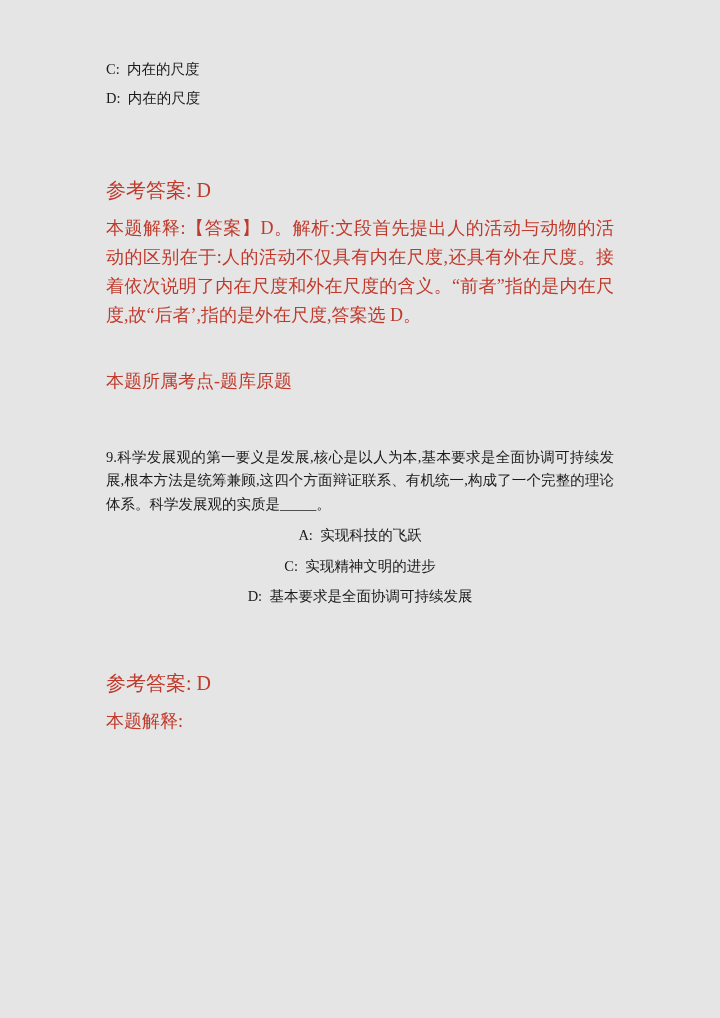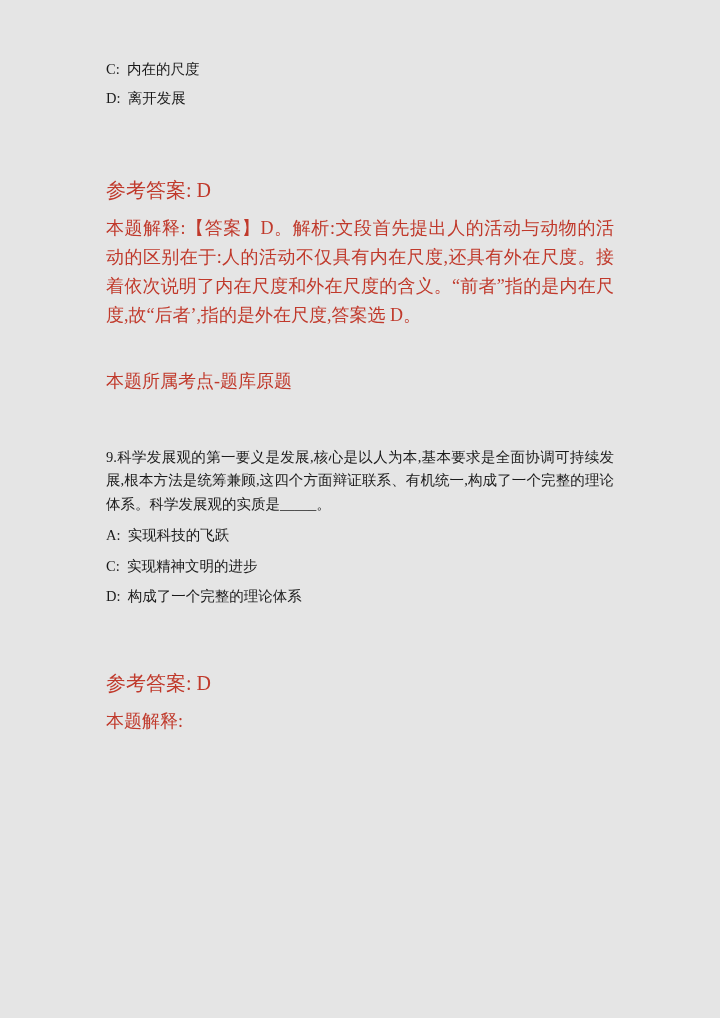--- a/index.html
+++ b/index.html
@@ -49,56 +49,57 @@
   .sp-50 { height: 50px; }
   .q-block {
     font-size: 14.5px;
     line-height: 1.62;
     color: #1a1a1a;
     text-align: justify;
     margin: 0;
   }
   .options-group {
     margin-top: 12px;
+    text-align: center;
   }
   .opt-row {
     font-size: 14.5px;
     line-height: 1.0;
     color: #1a1a1a;
     margin-bottom: 16px;
     white-space: pre;
   }
 </style>
 </head>
 <body>
 
 <div class="page">
   <div class="content">
 
     <div class="opt">C:  内在的尺度</div>
-    <div class="opt">D:  离开发展</div>
+    <div class="opt">D:  内在的尺度</div>
 
     <div class="sp-30"></div>
 
     <div class="answer-label">参考答案:  D</div>
 
     <p class="para"><span>本题解释:</span><span>【答案】D。解析:文段首先提出人的活动与动物的活动的区别在于:人的活动不仅具有内在尺度,还具有外在尺度。接着依次说明了内在尺度和外在尺度的含义。“前者”指的是内在尺度,故“后者’,指的是外在尺度,答案选 D。</span></p>
 
     <div class="sp-36"></div>
 
     <div class="para">本题所属考点-题库原题</div>
 
     <div class="sp-50"></div>
 
     <p class="q-block">9.科学发展观的第一要义是发展,核心是以人为本,基本要求是全面协调可持续发展,根本方法是统筹兼顾,这四个方面辩证联系、有机统一,构成了一个完整的理论体系。科学发展观的实质是_____。</p>
 
     <div class="options-group">
       <div class="opt-row">A:  实现科技的飞跃</div>
       <div class="opt-row">C:  实现精神文明的进步</div>
-      <div class="opt-row">D:  构成了一个完整的理论体系</div>
+      <div class="opt-row">D:  基本要求是全面协调可持续发展</div>
     </div>
 
     <div class="sp-22"></div>
 
     <div class="answer-label">参考答案:  D</div>
 
     <div class="para">本题解释:</div>
 
     <div class="sp-44"></div>
 

